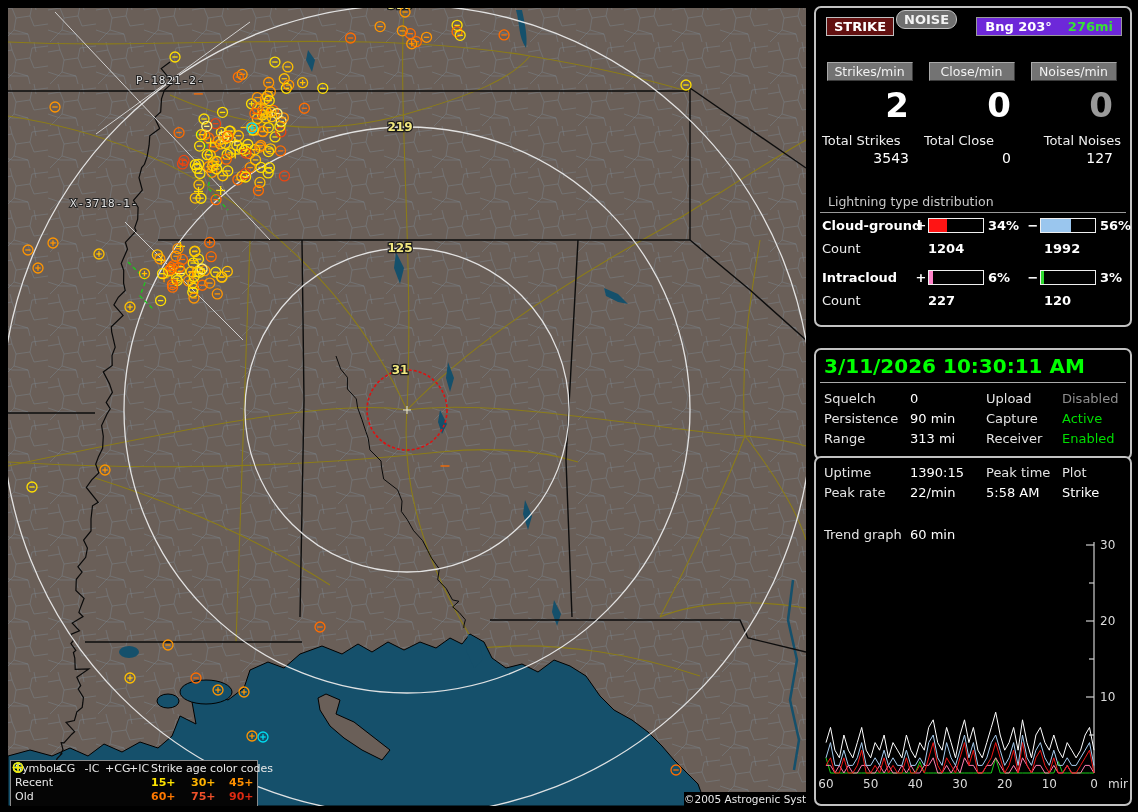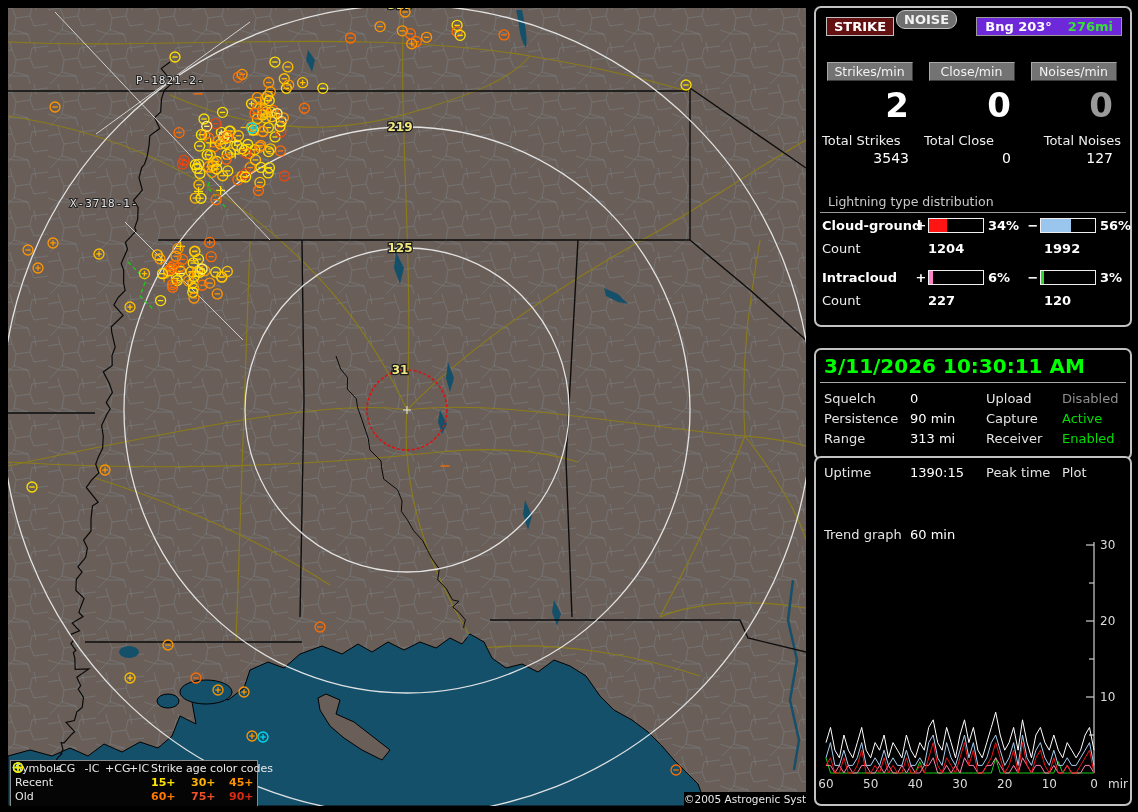--- a/index.html
+++ b/index.html
@@ -1120,20 +1120,26 @@
   </div>
 
   <div class="pbox" id="box3">
     <div class="stats-rows">
       <div class="grid4">
         <span class="lab">Uptime</span>
         <span class="v">1390:15</span>
         <span class="lab">Peak time</span>
         <span class="lab">Plot</span>
       </div>
+      <div class="grid4">
+        <span class="lab">Peak rate</span>
+        <span class="v">22/min</span>
+        <span class="v">5:58 AM</span>
+        <span class="v">Strike</span>
+      </div>
     </div>
     <div class="trend-row">
       <div class="grid4">
         <span class="lab">Trend graph</span>
         <span class="v">60 min</span>
         <span></span>
           <span></span>
       </div>
     </div>
     <svg id="trendsvg" width="310" height="266">

